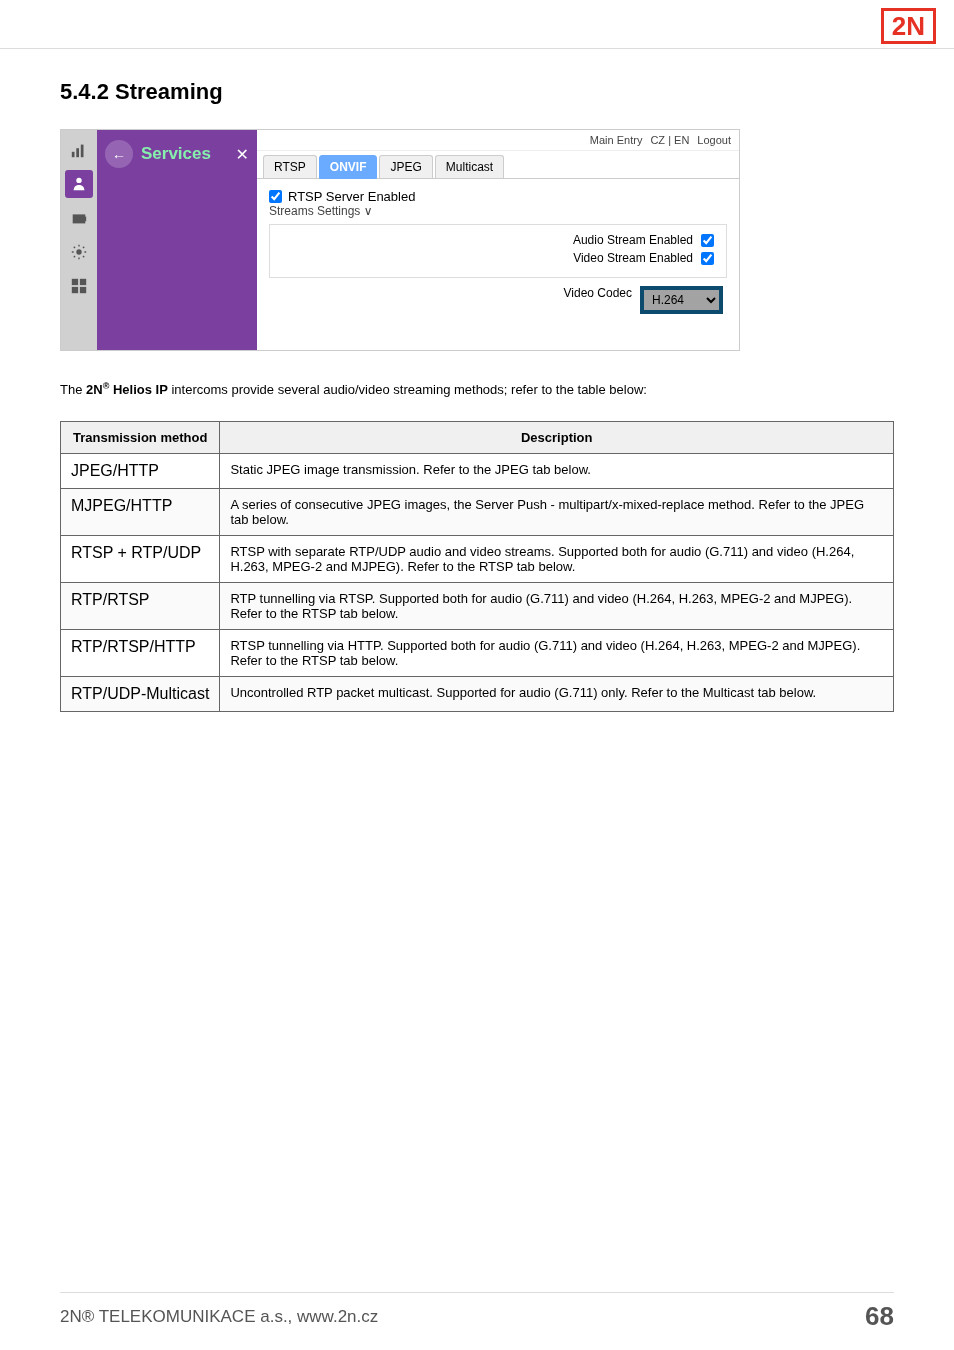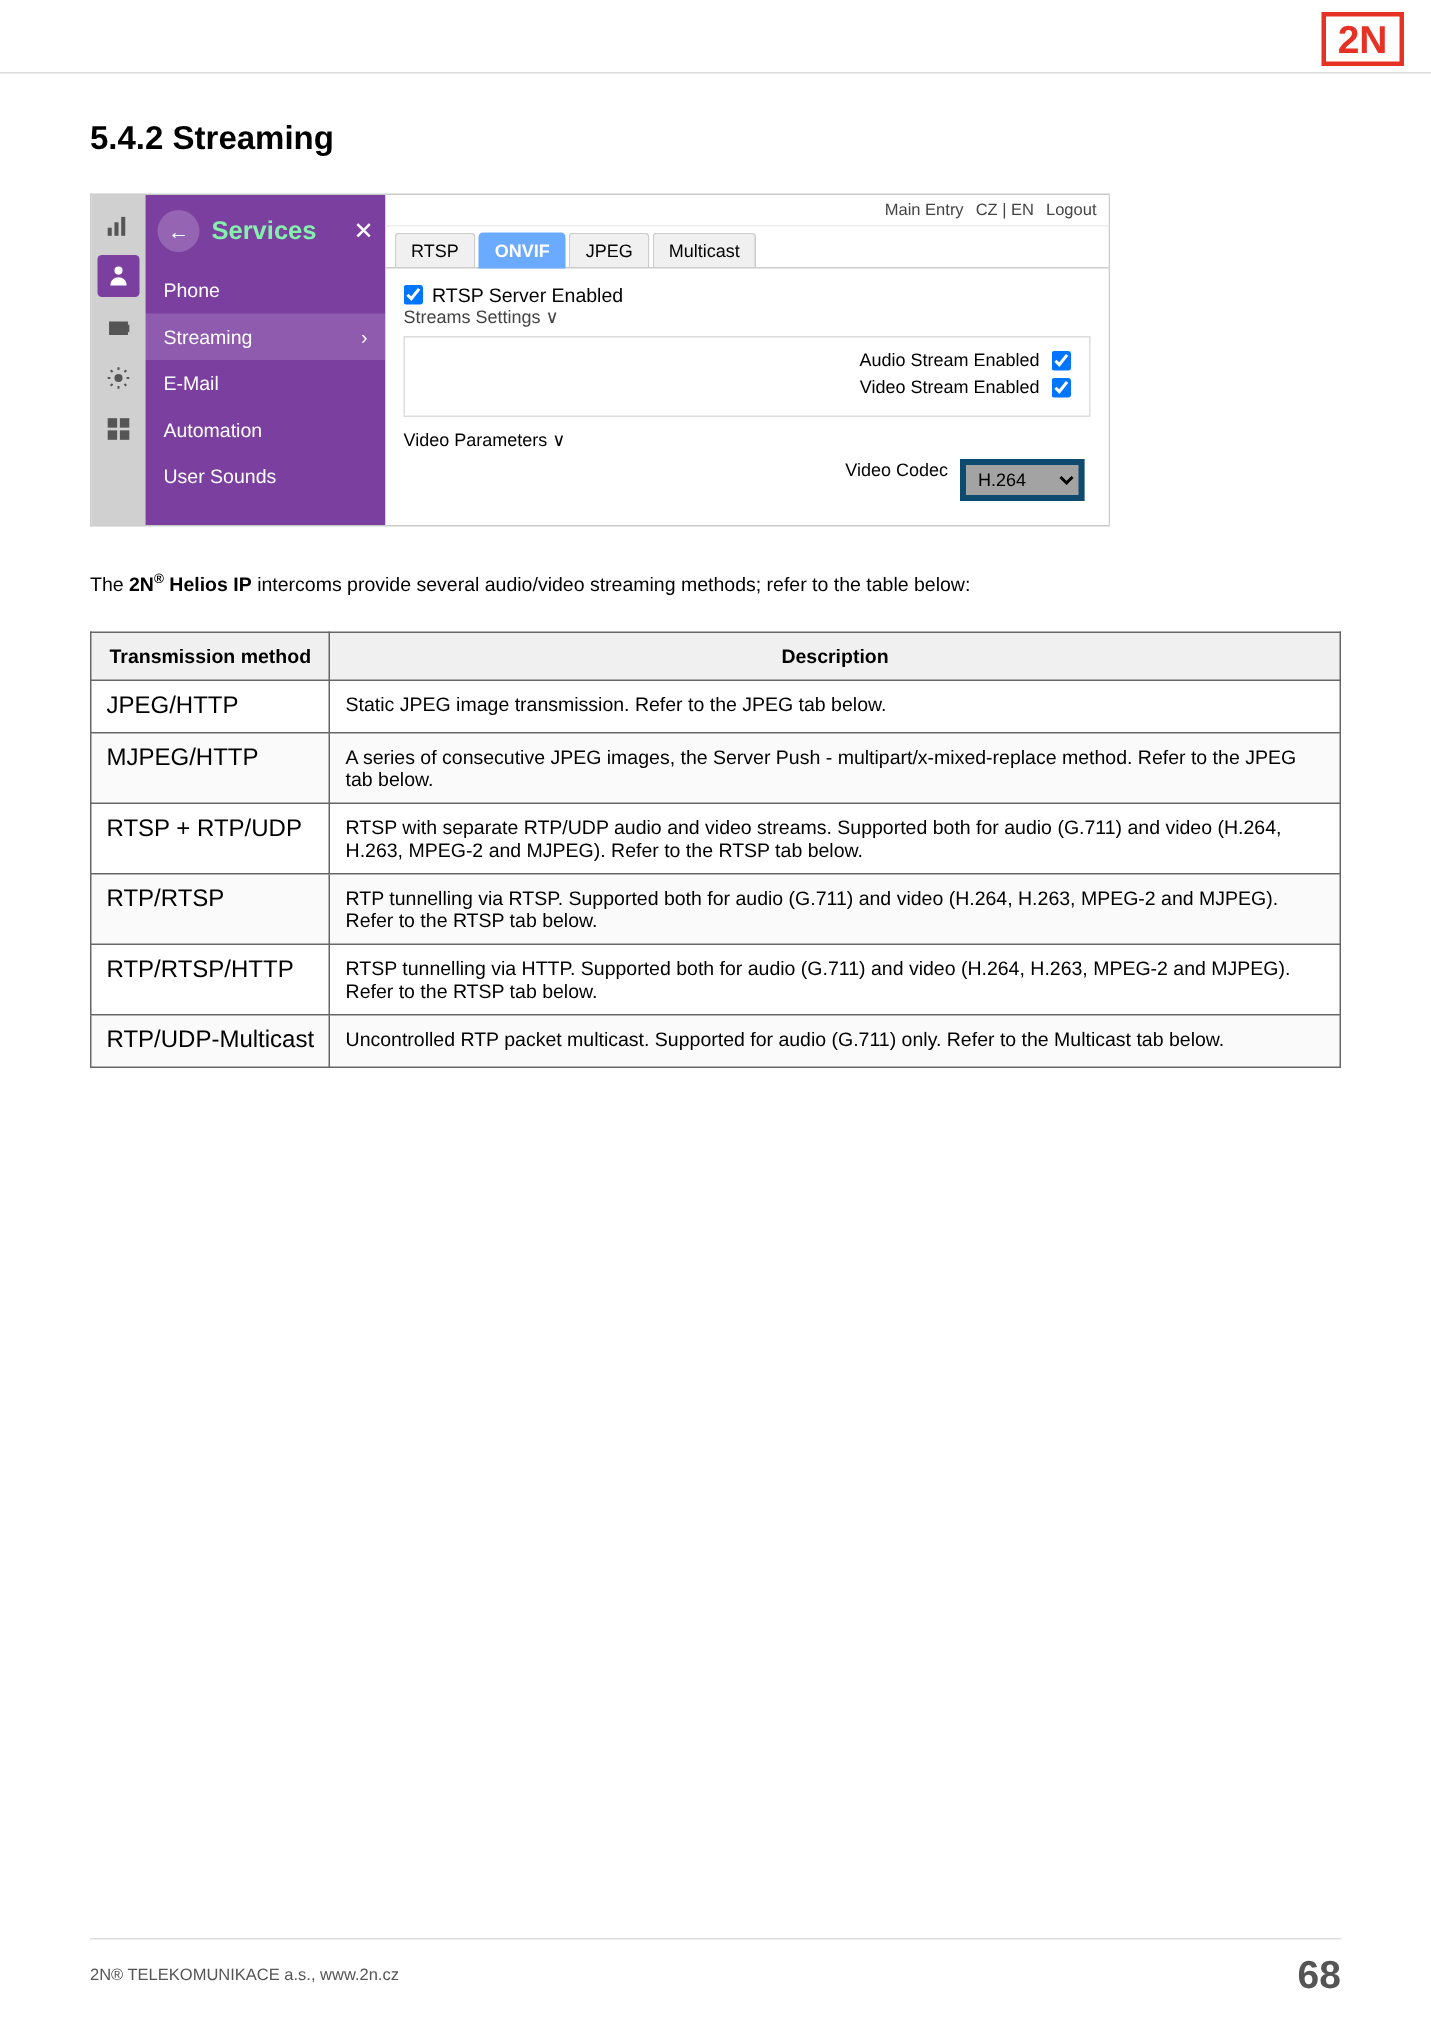--- a/index.html
+++ b/index.html
@@ -288,21 +288,21 @@
       bottom: 18px;
       left: 60px;
       right: 60px;
       display: flex;
       justify-content: space-between;
       align-items: center;
       border-top: 1px solid #ddd;
       padding-top: 8px;
     }
     .footer-left {
-      font-size: 11px;
+      font-size: 17px;
       color: #555;
     }
     .footer-right {
       font-size: 26px;
       font-weight: bold;
       color: #555;
     }
   </style>
 </head>
 <body>
@@ -351,38 +351,20 @@
             <rect x="11" y="11" width="7" height="7"></rect>
           </svg>
       </div>
     </div>
 
     <div class="sidebar">
       <div class="sidebar-header">
         <button class="back-btn">←</button>
         <span class="sidebar-title">Services</span>
         <span class="sidebar-tools-icon">✕</span>
-      </div>
-      <div class="sidebar-menu">
-        <div class="sidebar-item">
-          <span>Phone</span>
-        </div>
-        <div class="sidebar-item active">
-          <span>Streaming</span>
-          <span>›</span>
-        </div>
-        <div class="sidebar-item">
-          <span>E-Mail</span>
-        </div>
-        <div class="sidebar-item">
-          <span>Automation</span>
-        </div>
-        <div class="sidebar-item">
-          <span>User Sounds</span>
-        </div>
       </div>
     </div>
 
     <div class="content-panel">
       <div class="nav-bar">
         <span>Main Entry</span>
         <span>CZ | EN</span>
         <span>Logout</span>
       </div>
       <div class="tabs-row">
@@ -409,21 +391,20 @@
           <div class="sub-row">
             <span>Audio Stream Enabled</span>
             <input type="checkbox" checked="" style="">
           </div>
           <div class="sub-row">
             <span>Video Stream Enabled</span>
             <input type="checkbox" checked="" style="">
           </div>
         </div>
         <div class="video-params">
-          <div class="video-params-label">Video Parameters ∨</div>
           <div class="codec-row">
             <span>Video Codec</span>
             <select class="codec-select">
               <option>H.264</option>
               <option>H.263</option>
               <option>MPEG-2</option>
               <option>MJPEG</option>
             </select>
           </div>
         </div>

